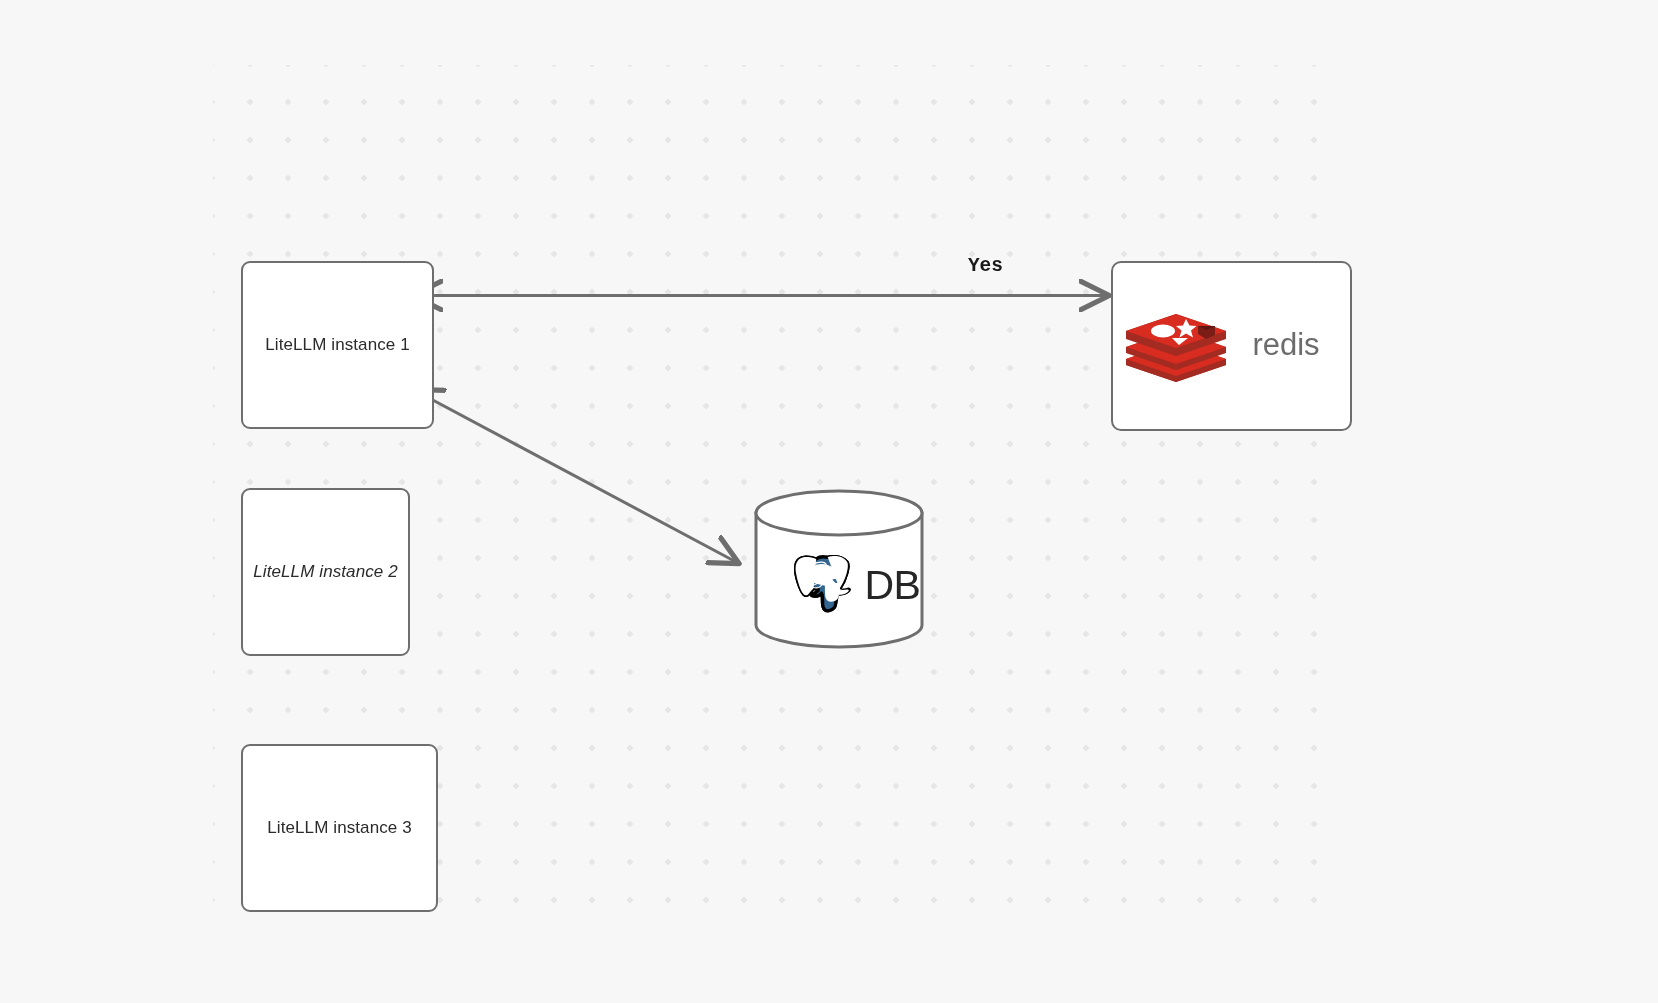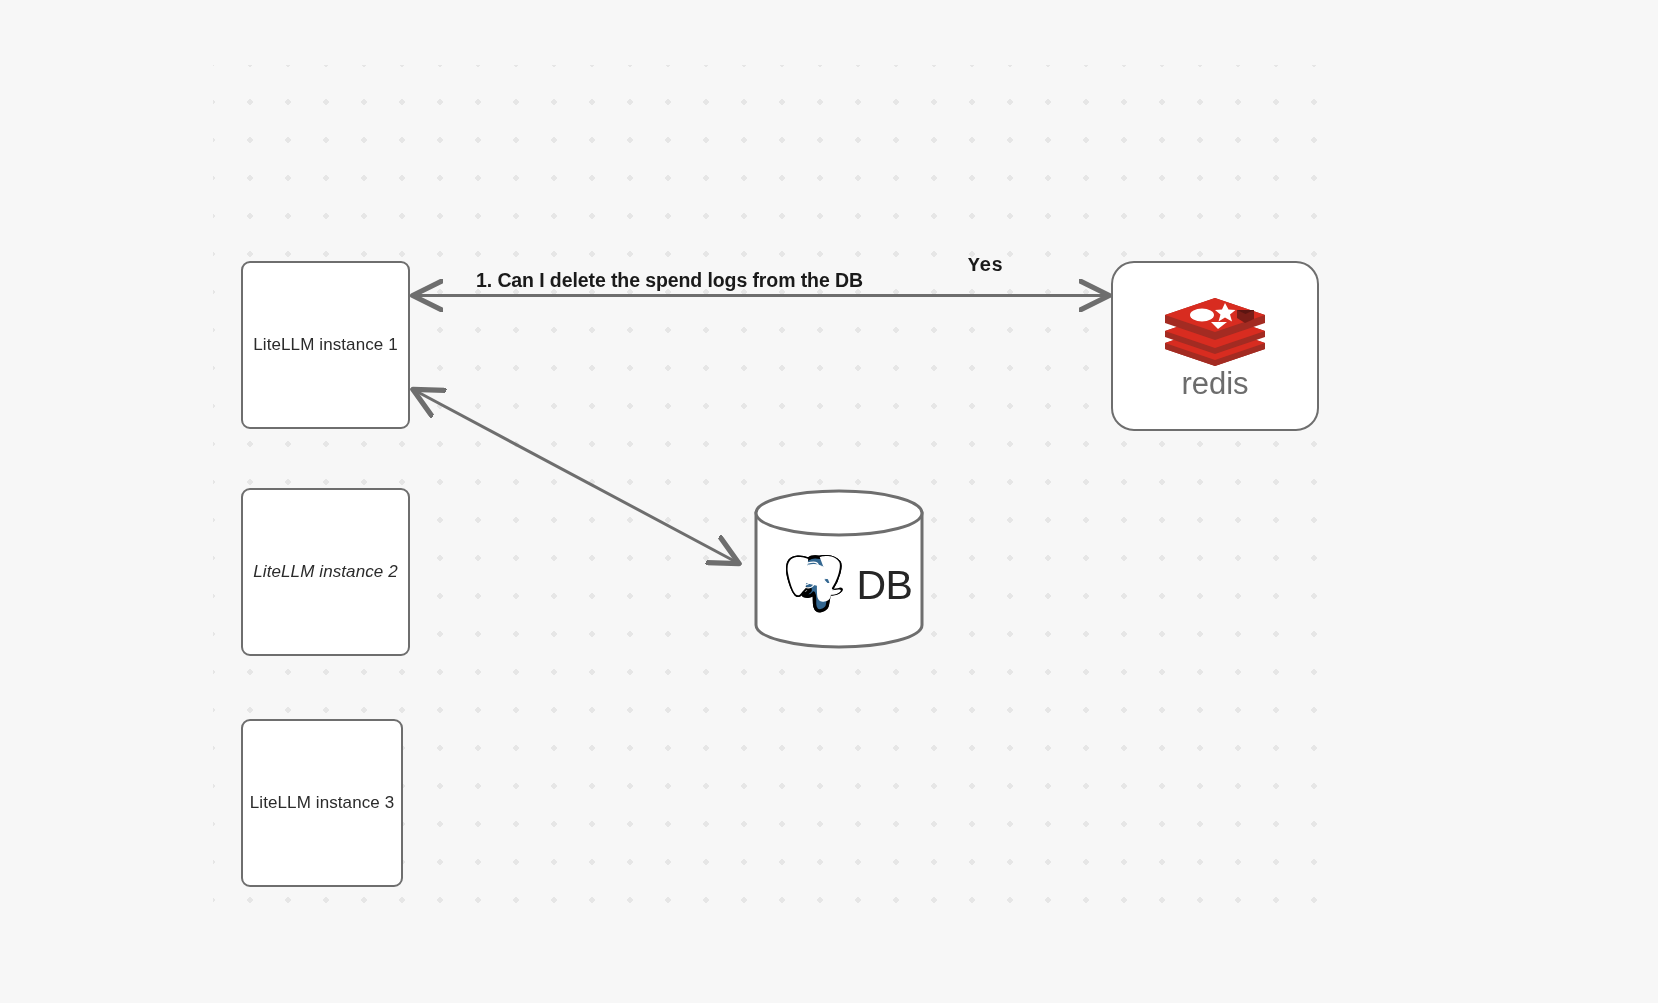--- a/index.html
+++ b/index.html
@@ -36,48 +36,48 @@
     display: flex;
     align-items: center;
     justify-content: center;
   }
   .node-label {
     font-size: 17px;
     color: #2b2b2b;
     font-family: "Liberation Sans", sans-serif;
     letter-spacing: 0.1px;
   }
-  #box-llm1 { left: 241px; top: 261px; width: 169px; height: 168px; }
+  #box-llm1 { left: 241px; top: 261px; width: 193px; height: 168px; }
   #box-llm2 { left: 241px; top: 488px; width: 169px; height: 168px; font-style: italic; }
-  #box-llm3 { left: 241px; top: 719px; width: 162px; height: 168px; }
+  #box-llm3 { left: 241px; top: 744px; width: 197px; height: 168px; }
 
   #node-redis {
     position: absolute;
     left: 1111px; top: 261px;
-    width: 208px; height: 170px;
+    width: 241px; height: 170px;
     background: #ffffff;
     border: 2.5px solid #6e6e6e;
-    border-radius: 23px;
+    border-radius: 10px;
     display: flex;
-    flex-direction: column;
+    flex-direction: row;
     align-items: center;
     justify-content: center;
   }
   .redis-logo { width: 108px; height: 78px; display:block; }
   .redis-word { width: 112px; height: 34px; display:block; margin-top: -2px;}
 
   #node-db {
     position: absolute;
     left: 753px; top: 489px;
     width: 172px; height: 160px;
   }
   .db-svg { position:absolute; left:0; top:0; }
   .db-inner {
     position: absolute;
-    left: 8px; top: 48px;
+    left: 16px; top: 48px;
     width: 172px; height: 96px;
     display: flex; align-items: center; justify-content: center; gap: 14px;
   }
   .pg-logo { width: 62px; height: 62px; display:block; }
   .db-text {
     font-size: 41px;
     font-weight: 400;
     color: #262626;
     font-family: "Liberation Sans", sans-serif;
     margin-left: -1px;
@@ -185,16 +185,15 @@
           <path d="M36 28.7c-.19-1.2.4-2.63.99-4.3.9-2.51 2.96-5.03.51-13.01-1.82-5.95-14.06-1.24-14.07-.43 0 .81.4 4.09-.14 7.91-.7 4.99 3.17 9.2 7.62 8.77 4.32-.42 4.95-.67 5.09-2.94z"></path>
         </g>
         <path d="M26.8 11.1c-.4.28.2 1.04.79 1.12.58.08 1.07-.29 1.1-.57.02-.28-.55-.58-1.13-.66-.57-.08-.72.05-.76.11z" fill="#ffffff" stroke="none"></path>
         <path d="M46.38 10.6c.04.28-.2 1.04-.79 1.12-.58.08-1.07-.29-1.1-.57-.02-.28.55-.58 1.13-.66.57-.08.72.05.76.11z" fill="#ffffff" stroke="none"></path>
         <path d="M48.74 8.83c.1 1.79-.38 3.01-.44 4.92-.09 2.77 1.32 5.94-.8 9.12" fill="none" stroke="#ffffff" stroke-width="1.1" stroke-linecap="round" stroke-linejoin="round"></path>
       </svg>
       <span class="db-text">DB</span>
     </div>
   </div>
 
-  <div class="edge-label" id="label-1">1.  Can I delete the spend logs from the DB</div>
   <div class="edge-label" id="label-1b">Yes</div>
 
 </div>
 
 </body></html>

